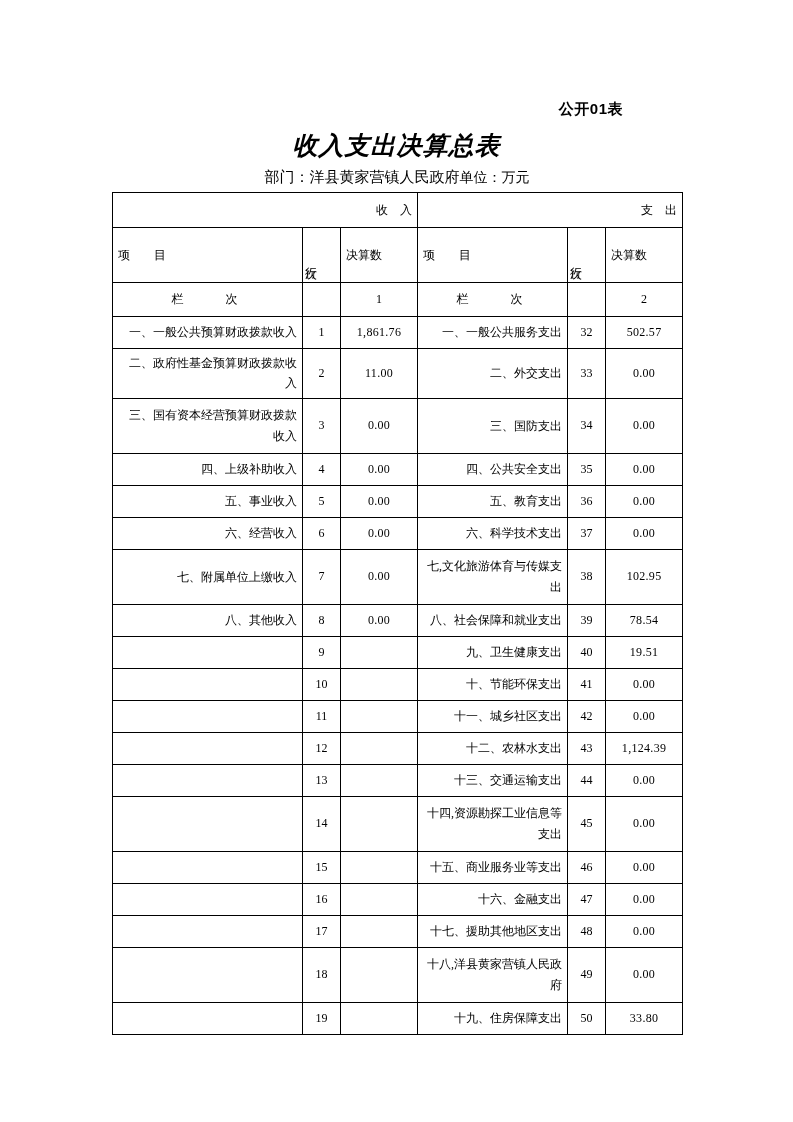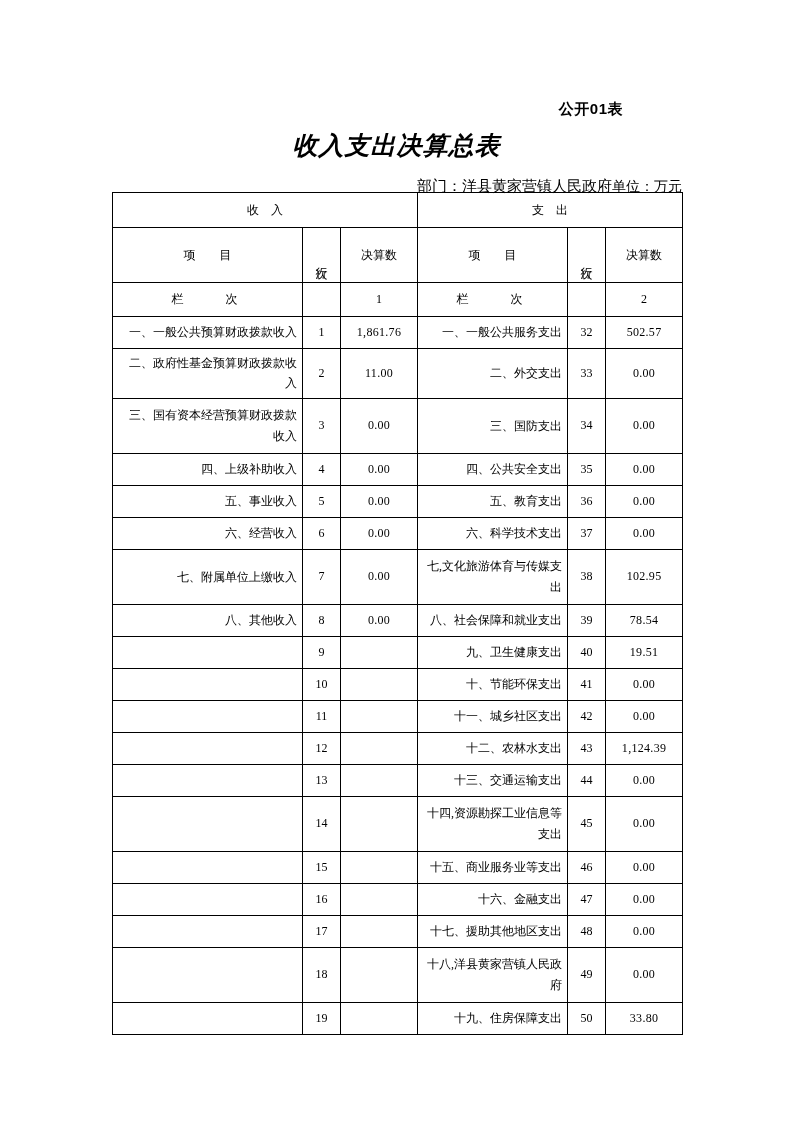--- a/index.html
+++ b/index.html
@@ -36,25 +36,25 @@
     left: 0;
     width: 793px;
     text-align: center;
     font-size: 25px;
     font-weight: bold;
     letter-spacing: 1px;
     font-style: italic;
   }
   .meta-row {
     position: absolute;
-    top: 177px;
+    top: 168px;
     left: 112px;
     width: 570px;
     display: flex;
-    justify-content: flex-end;
+    justify-content: center;
     align-items: baseline;
     font-size: 14.5px;
   }
   .meta-left { font-size: 15px; }
   .meta-right { font-size: 14px; }
 
   table.main {
     position: absolute;
     top: 192px;
     left: 112px;
@@ -63,26 +63,25 @@
     table-layout: fixed;
   }
   table.main td, table.main th {
     border: 1px solid #000;
     font-weight: normal;
     font-size: 12px;
     padding: 4px 5px;
     vertical-align: middle;
   }
   .grp-head {
-    text-align: center;
+    text-align: right;
     font-size: 14px;
     height: 26px;
   }
   .col-head {
-    text-align: center;
     height: 46px;
     font-size: 12.5px;
   }
   .col-head.vert {
     font-size: 12px;
     line-height: 1.05;
     letter-spacing: 0;
     padding: 2px;
   }
   .lanci {

